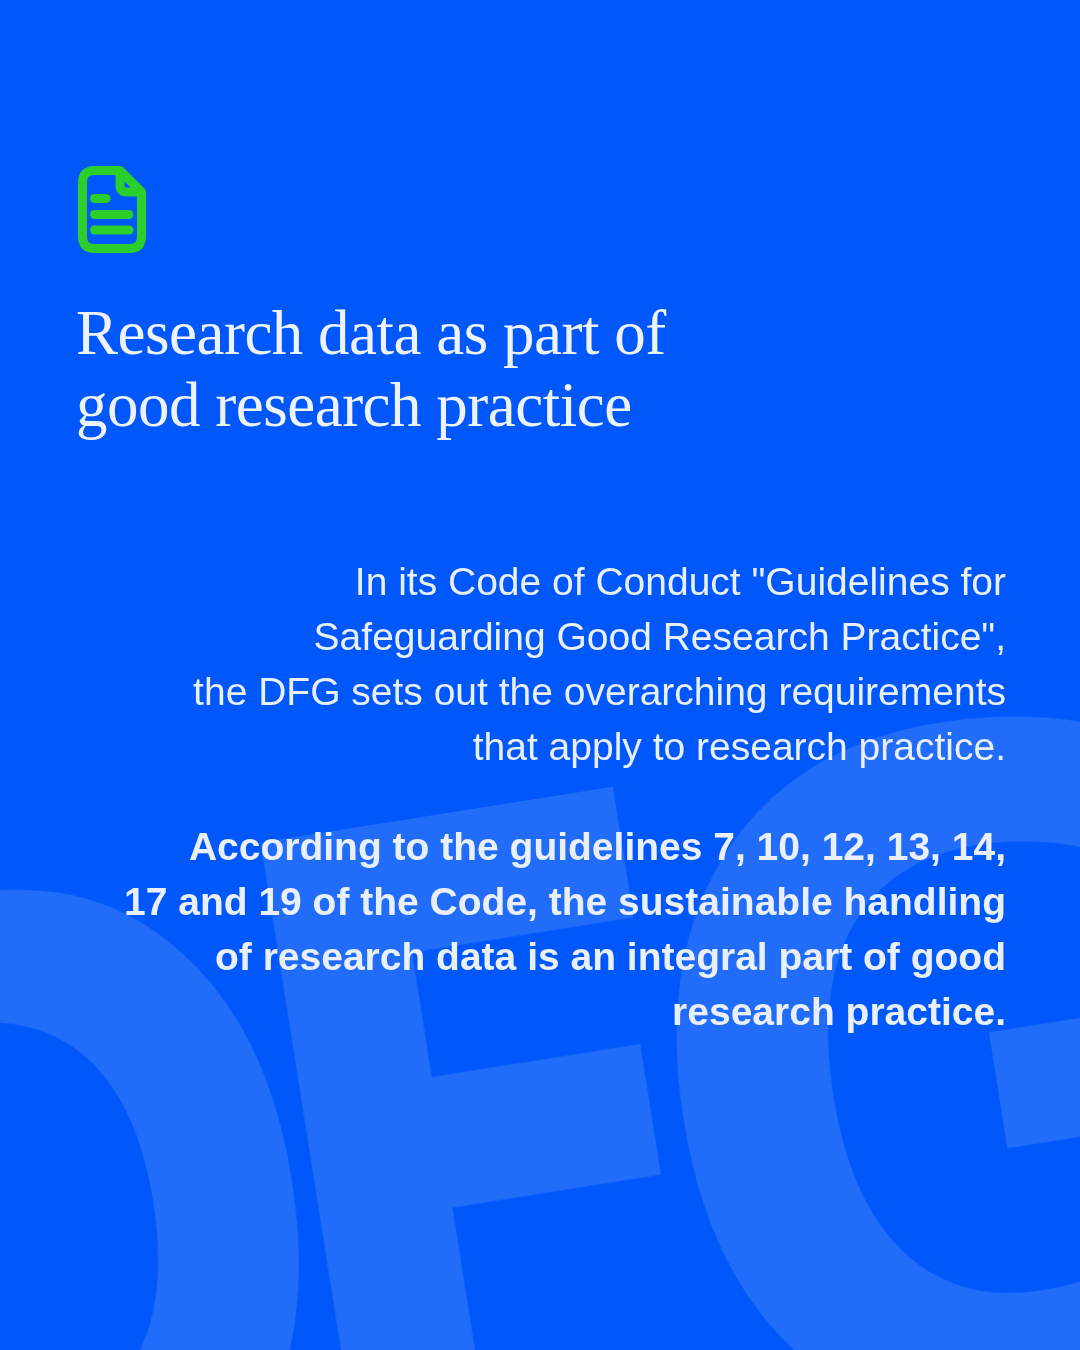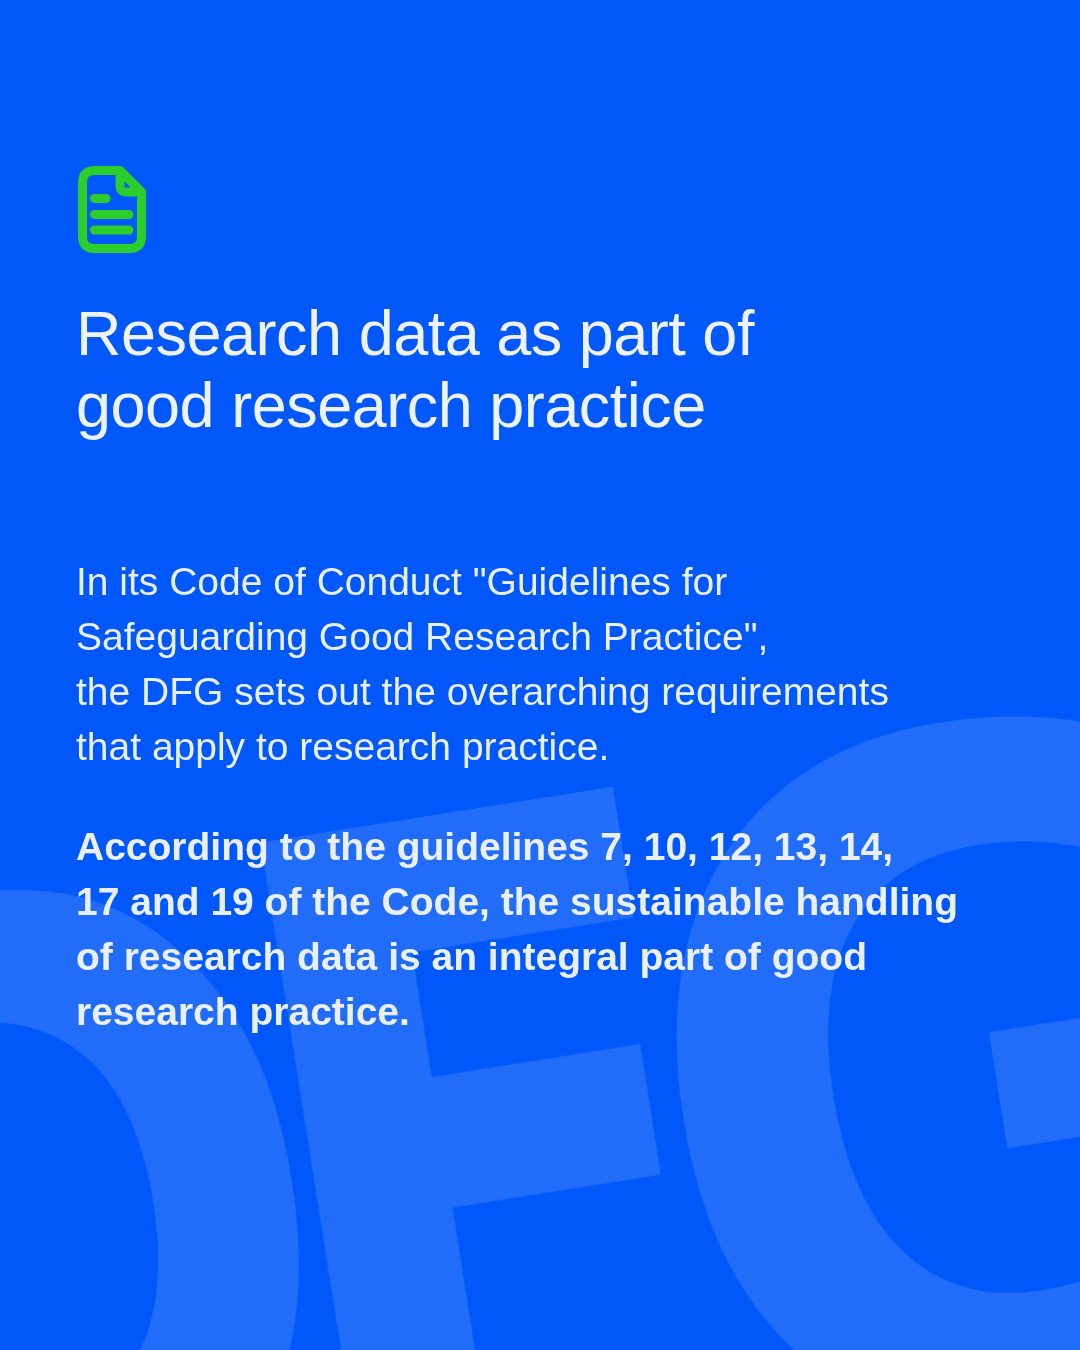--- a/index.html
+++ b/index.html
@@ -33,21 +33,21 @@
     letter-spacing: -0.5px;
     color: #EDF2FD;
   }
   .body-copy {
     margin-top: 113px;
     font-size: 39px;
     line-height: 55px;
     font-weight: 400;
     color: #E9EFFB;
   }
-  .body-copy p { margin: 0 0 45px 0; }
+  .body-copy p { margin: 0 0 45px 0; text-align: right; }
   .body-copy p:last-child { margin-bottom: 0; font-weight: bold; }
 </style>
 </head>
 <body>
 
 <div class="canvas" style="background-color: rgb(0, 87, 250);">
 
   <svg class="watermark" width="1080" height="1350" viewBox="0 0 1080 1350" aria-hidden="true">
     <defs>
       <filter id="grain" x="-20%" y="-20%" width="140%" height="140%">
@@ -72,21 +72,21 @@
     <svg class="doc-icon" width="68" height="87" viewBox="0 0 68 87" fill="none" aria-hidden="true">
       <g stroke-width="9" stroke-linecap="round" stroke-linejoin="round" fill="none" stroke="#2BCE2B">
         <path d="M42 4.5 H16.5 Q4.5 4.5 4.5 16.5 V70.5 Q4.5 82.5 16.5 82.5 H51.5 Q63.5 82.5 63.5 70.5 V26 Z"></path>
         <path d="M42 6 V19.5 Q42 26 48.5 26 H62"></path>
         <path d="M16.5 32.5 H28"></path>
         <path d="M16.5 48.5 H51"></path>
         <path d="M16.5 64 H51"></path>
       </g>
     </svg>
 
-    <h1 class="title" style="color: rgb(237, 242, 253);">Research data as part of<br>good research practice</h1>
+    <h1 class="title" style="color: rgb(237, 242, 253); font-family: Liberation Serif, serif;">Research data as part of<br>good research practice</h1>
 
     <div class="body-copy" style="color: rgb(233, 239, 251);">
       <p>In its Code of Conduct "Guidelines for<br>Safeguarding Good Research Practice",<br>the DFG sets out the overarching requirements<br>that apply to research practice.</p>
       <p>According to the guidelines 7, 10, 12, 13, 14,<br>17 and 19 of the Code, the sustainable handling<br>of research data is an integral part of good<br>research practice.</p>
     </div>
 
   </div>
 </div>
 
 </body></html>

